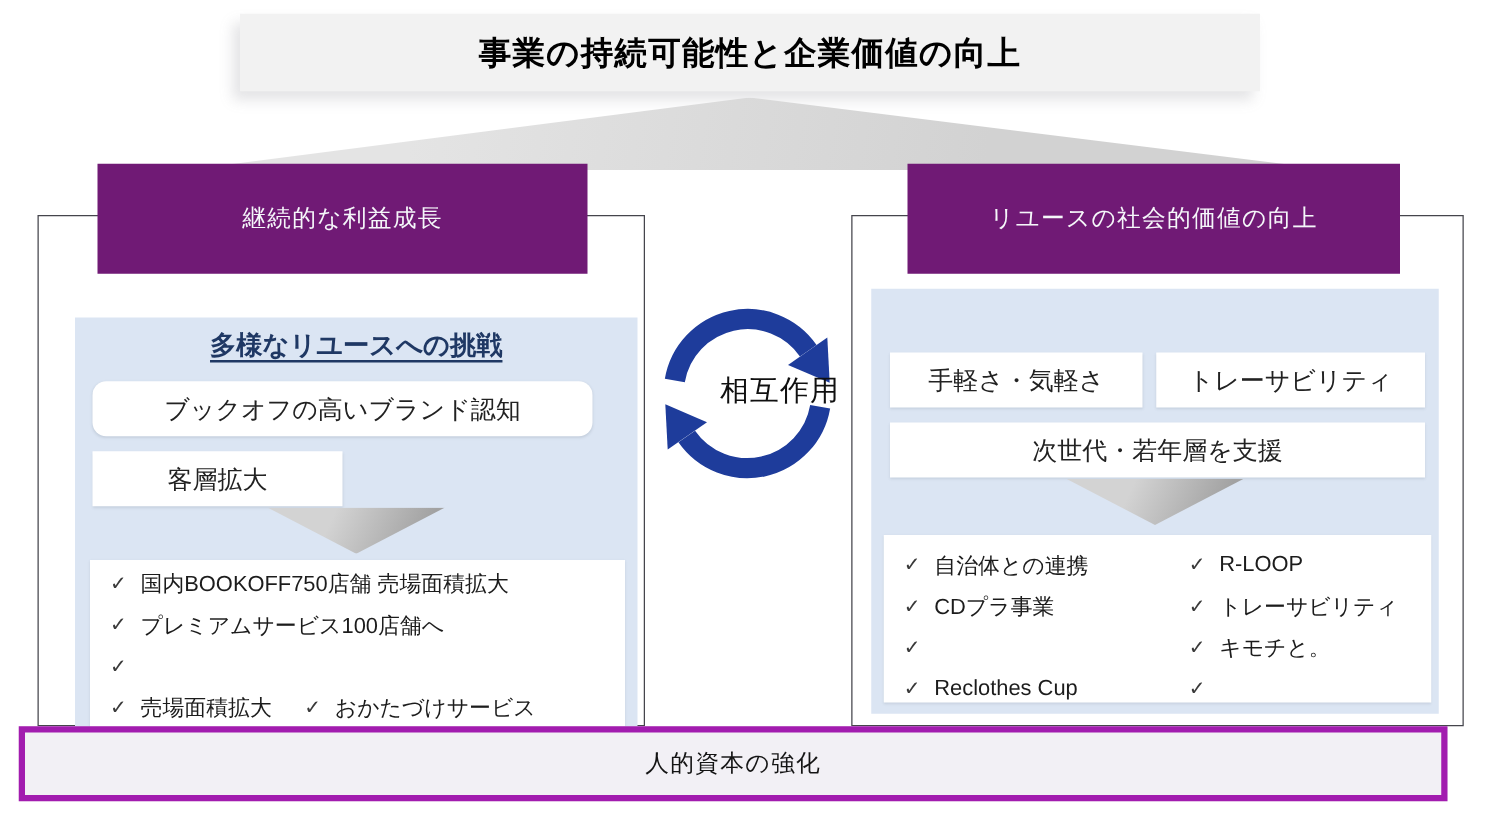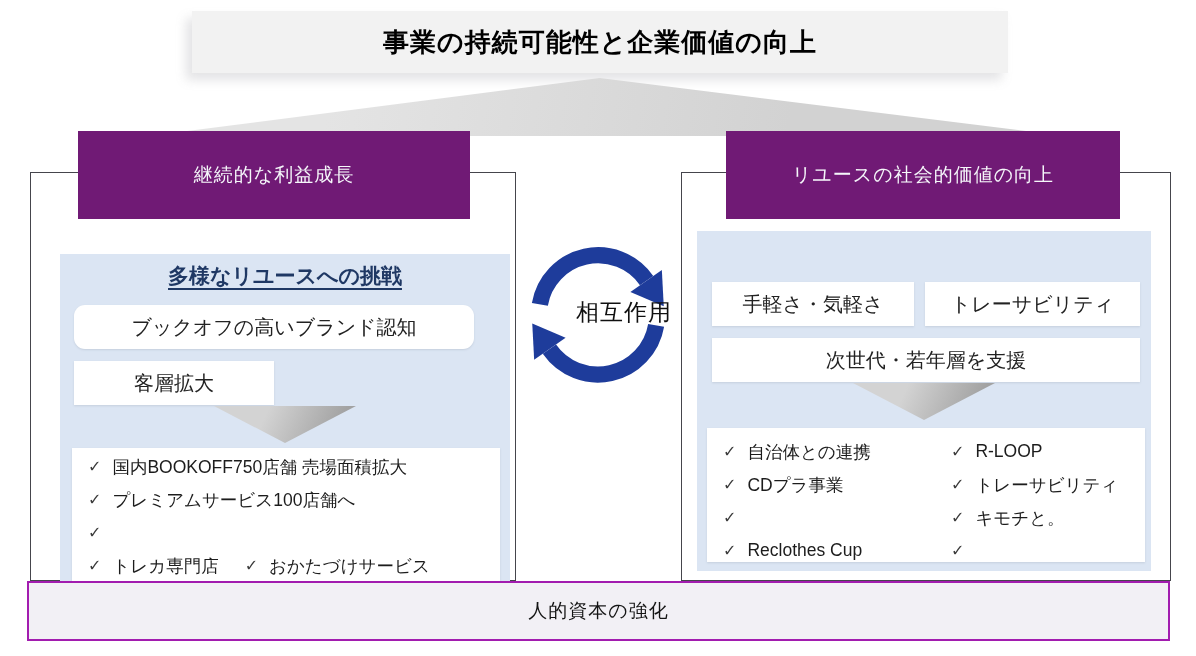--- a/index.html
+++ b/index.html
@@ -58,22 +58,22 @@
   
   .cycle{position:absolute;left:517px;top:231px;width:162px;height:162px;z-index:2;}
   .cycle svg{position:absolute;left:0;top:0;width:100%;height:100%;}
   .cycle-label{
     position:absolute;left:0;top:0;width:100%;height:100%;
     display:flex;align-items:center;justify-content:center;
     font-size:23px;color:#101010;letter-spacing:1px;padding-left:26px;
   }
   
   .bottom-bar{
-    position:absolute;left:27px;top:581px;width:1143px;height:60px;
-    background:#f2f0f5;border:2px solid #a21caf;box-sizing:border-box;z-index:3;
+    position:absolute;left:15px;top:581px;width:1143px;height:60px;
+    background:#f2f0f5;border:5px solid #a21caf;box-sizing:border-box;z-index:3;
     display:flex;align-items:center;justify-content:center;font-size:19px;color:#141414;letter-spacing:1px;
   }
 </style>
 </head>
 <body>
 
 <div class="stage">
 
   <div class="banner">
     <span>事業の持続可能性と企業価値の向上</span>
@@ -103,21 +103,21 @@
       </div>
       <div class="cl">
         <span class="ck">✓</span>
         <span>プレミアムサービス100店舗へ</span>
       </div>
       <div class="cl">
         <span class="ck">✓</span>
       </div>
       <div class="cl">
         <span class="ck">✓</span>
-        <span>トレカ専門店</span>
+        <span>売場面積拡大</span>
         <span class="ck second">✓</span>
         <span>おかたづけサービス</span>
       </div>
     </div>
   </div>
 
   <div class="panel right">
     <div class="wbox" style="left:15px;top:51px;width:202px;height:44px;">手軽さ・気軽さ</div>
     <div class="wbox" style="left:228px;top:51px;width:215px;height:44px;">トレーサビリティ</div>
     <div class="wbox" style="left:15px;top:107px;width:428px;height:44px;">次世代・若年層を支援</div>

